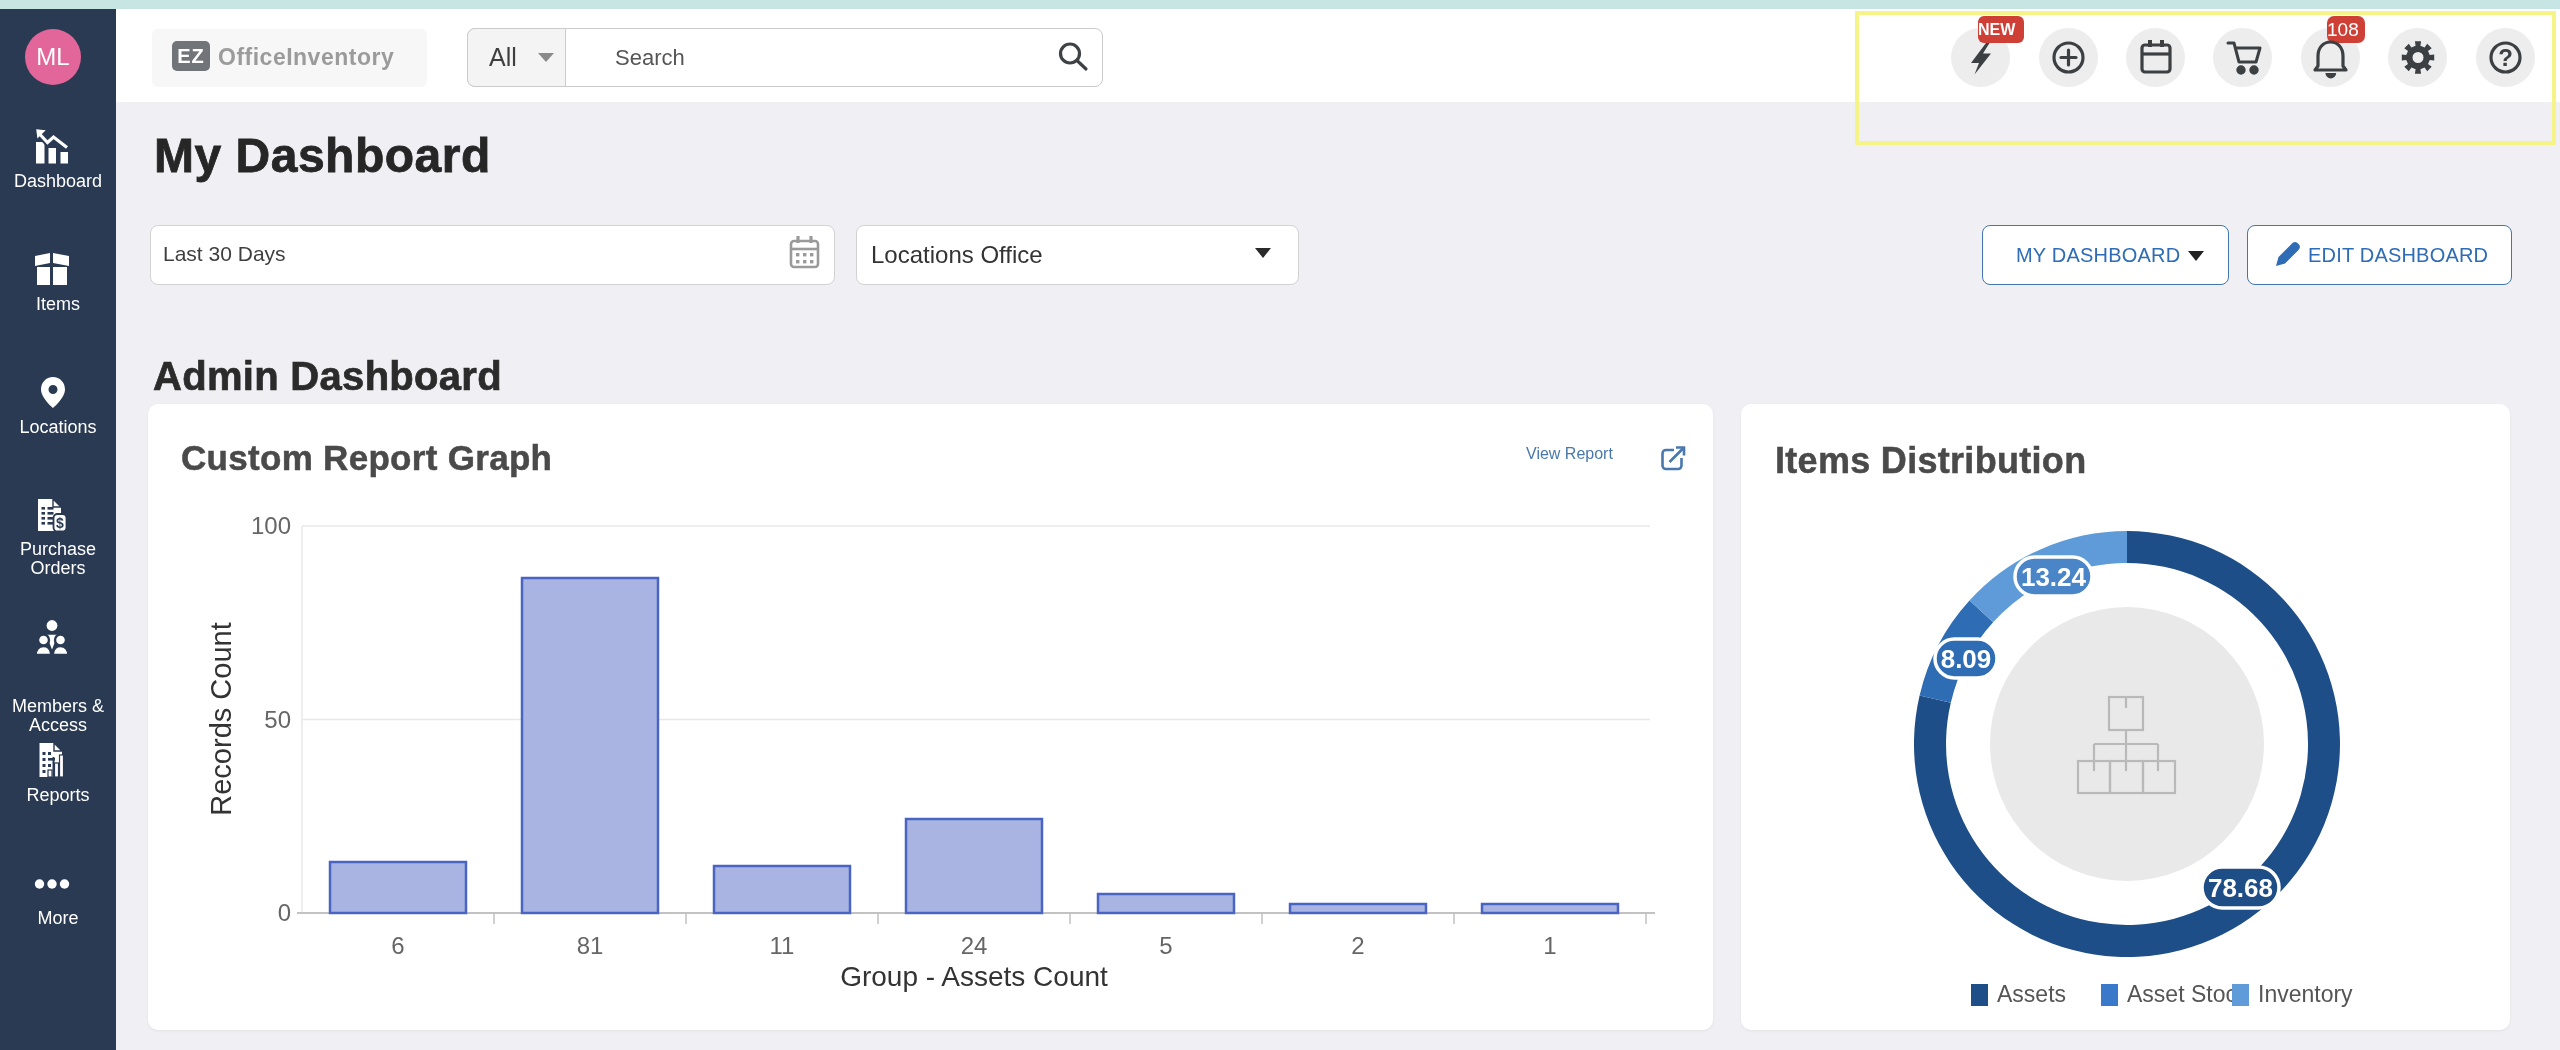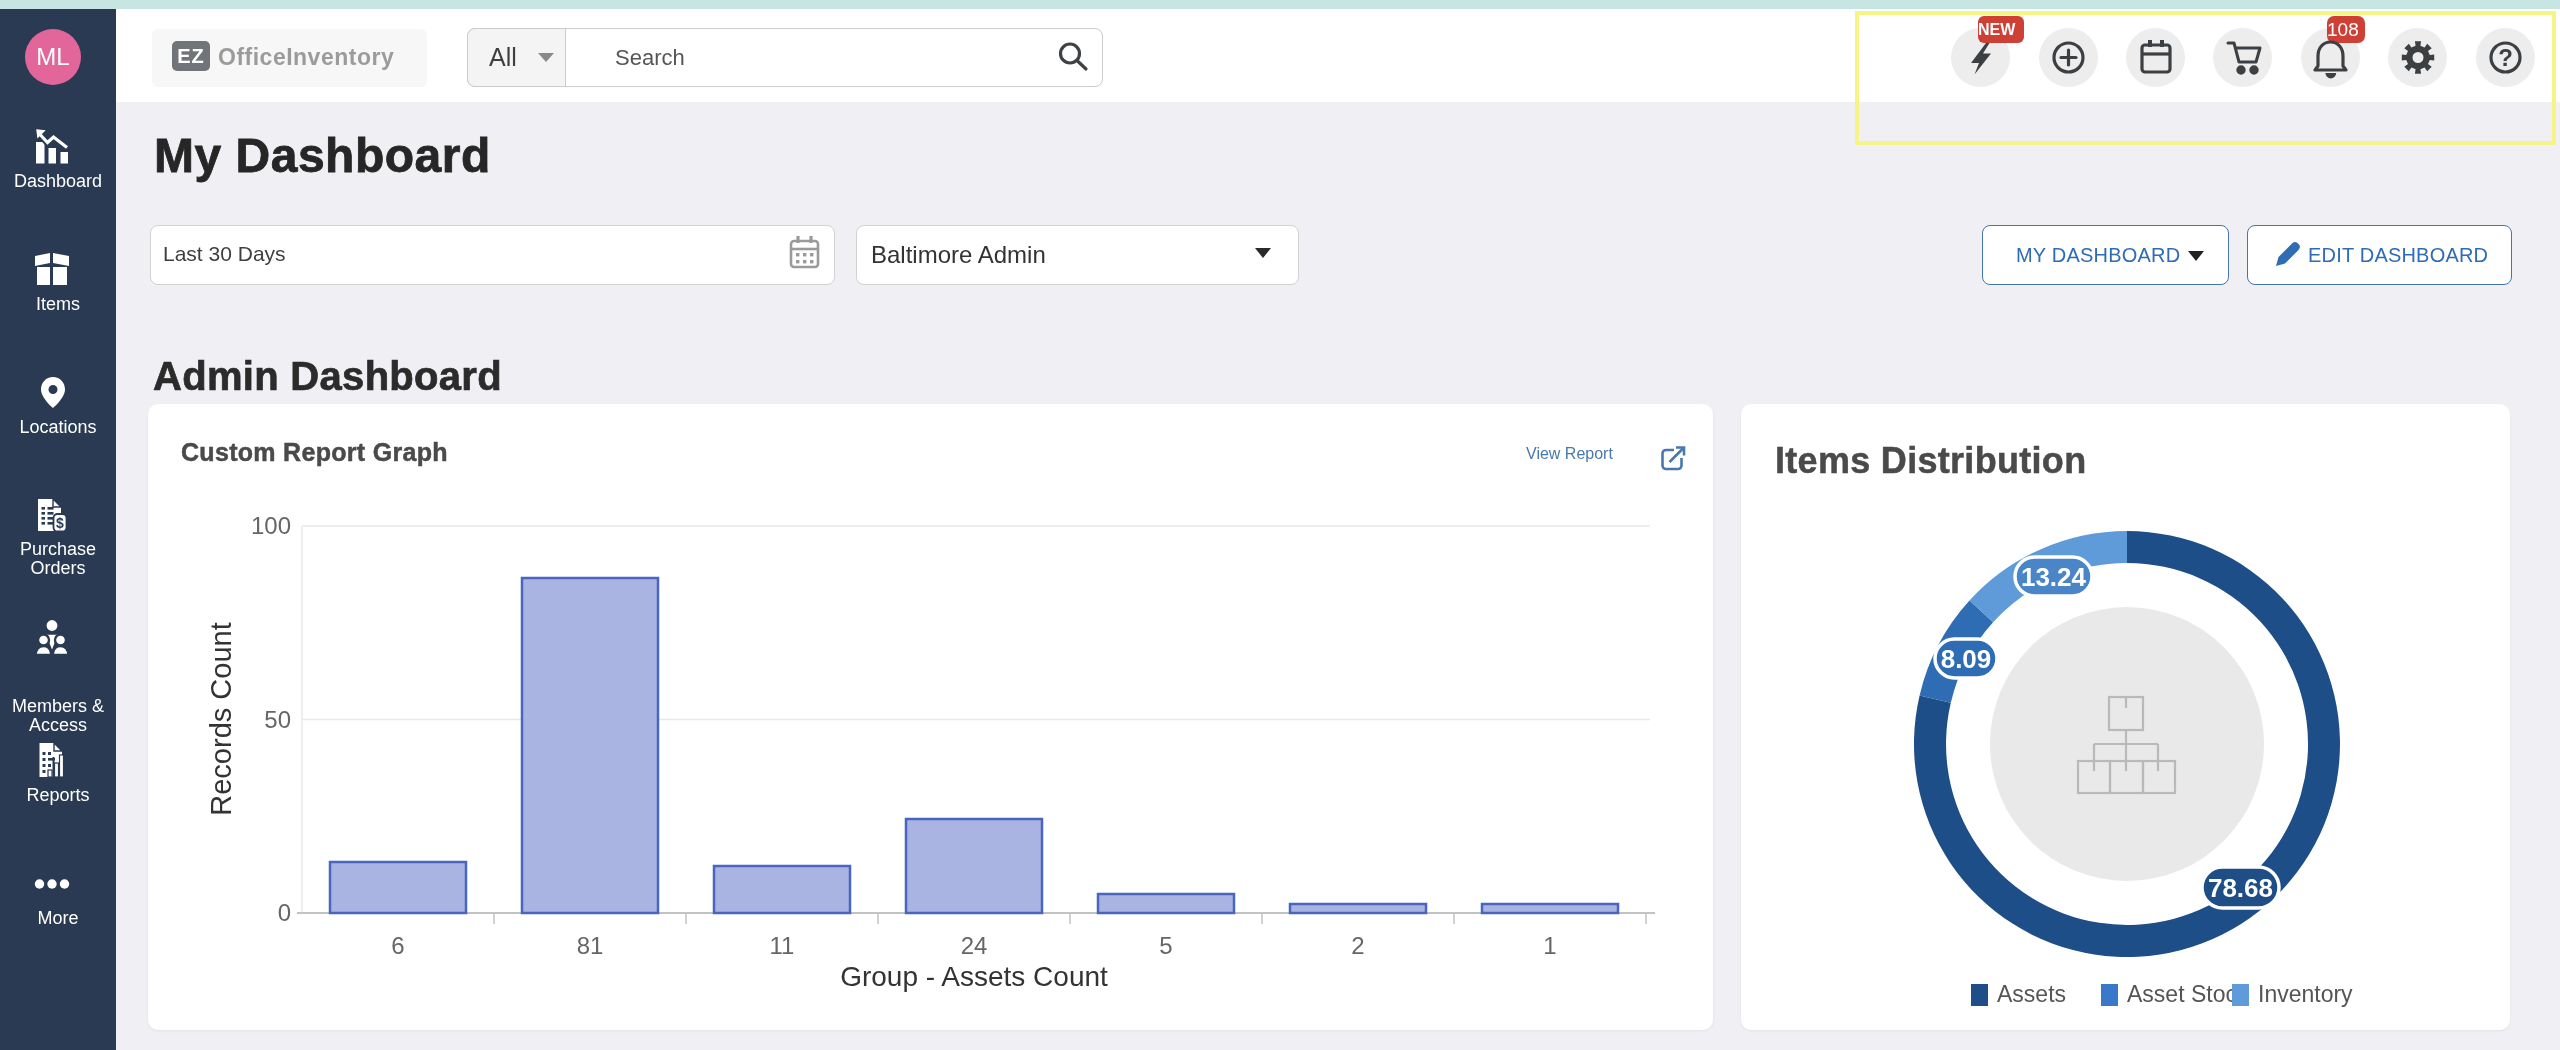--- a/index.html
+++ b/index.html
@@ -43,21 +43,21 @@
   #btn1 { left:1982px; width:247px; }
   #btn1 span { position:absolute; left:33px; top:18px; }
   #btn1arrow { position:absolute; left:205px; top:25px; width:0; height:0; border-left:8px solid transparent; border-right:8px solid transparent; border-top:10px solid #222; }
   #btn2 { left:2247px; width:265px; }
   #btn2 span { position:absolute; left:60px; top:18px; }
   #h2 { left:153px; top:326px; font-size:40px; font-weight:bold; color:#2b2b2b; letter-spacing:0.3px;margin-top:28px; -webkit-text-stroke:0.7px #2b2b2b; }
 
   .card { top:404px; height:626px; background:#fff; border-radius:10px; box-shadow:0 1px 3px rgba(0,0,0,0.06); }
   #card1 { left:148px; width:1565px; }
   #card2 { left:1741px; width:769px; }
-  .cardtitle { font-size:25px; font-weight:bold; color:#4a4a4a; letter-spacing:0.3px; -webkit-text-stroke:0.5px #4a4a4a; }
+  .cardtitle { font-size:35px; font-weight:bold; color:#4a4a4a; letter-spacing:0.3px; -webkit-text-stroke:0.5px #4a4a4a; }
   #ct1 { left:181px; top:438px; }
   #ct2 { left:1775px; top:440px; font-size:36px; }
   #viewreport { left:1526px; top:445px; font-size:16px; color:#4878ae; }
 
   .litem { top:981px; font-size:23px; color:#555; white-space:nowrap;padding-left:40px; }
   .lsq { display:inline-block; width:17px; height:22px; margin-right:9px; vertical-align:-4px; }
 </style>
 </head>
 <body>
   <div class="abs" id="topstrip"></div>
@@ -92,21 +92,21 @@
   <div class="abs iconcircle" style="left:2476px;"></div>
 
   <div class="abs badge" id="newbadge">NEW</div>
   <div class="abs badge" id="badge108">108</div>
   <div class="abs" id="yellowbox"></div>
 
   <div class="abs" id="h1">My Dashboard</div>
   <div class="abs filterbox" id="datefilter"></div>
   <div class="abs" id="datetext">Last 30 Days</div>
   <div class="abs filterbox" id="locfilter"></div>
-  <div class="abs" id="loctext">Baltimore Admin</div>
+  <div class="abs" id="loctext">Locations Office</div>
   <div class="abs" id="locarrow"></div>
   <div class="abs btn" id="btn1">
     <span>MY DASHBOARD</span>
     <i id="btn1arrow"></i>
   </div>
   <div class="abs btn" id="btn2">
     <span>EDIT DASHBOARD</span>
   </div>
   <div class="abs" id="h2">Admin Dashboard</div>
 

